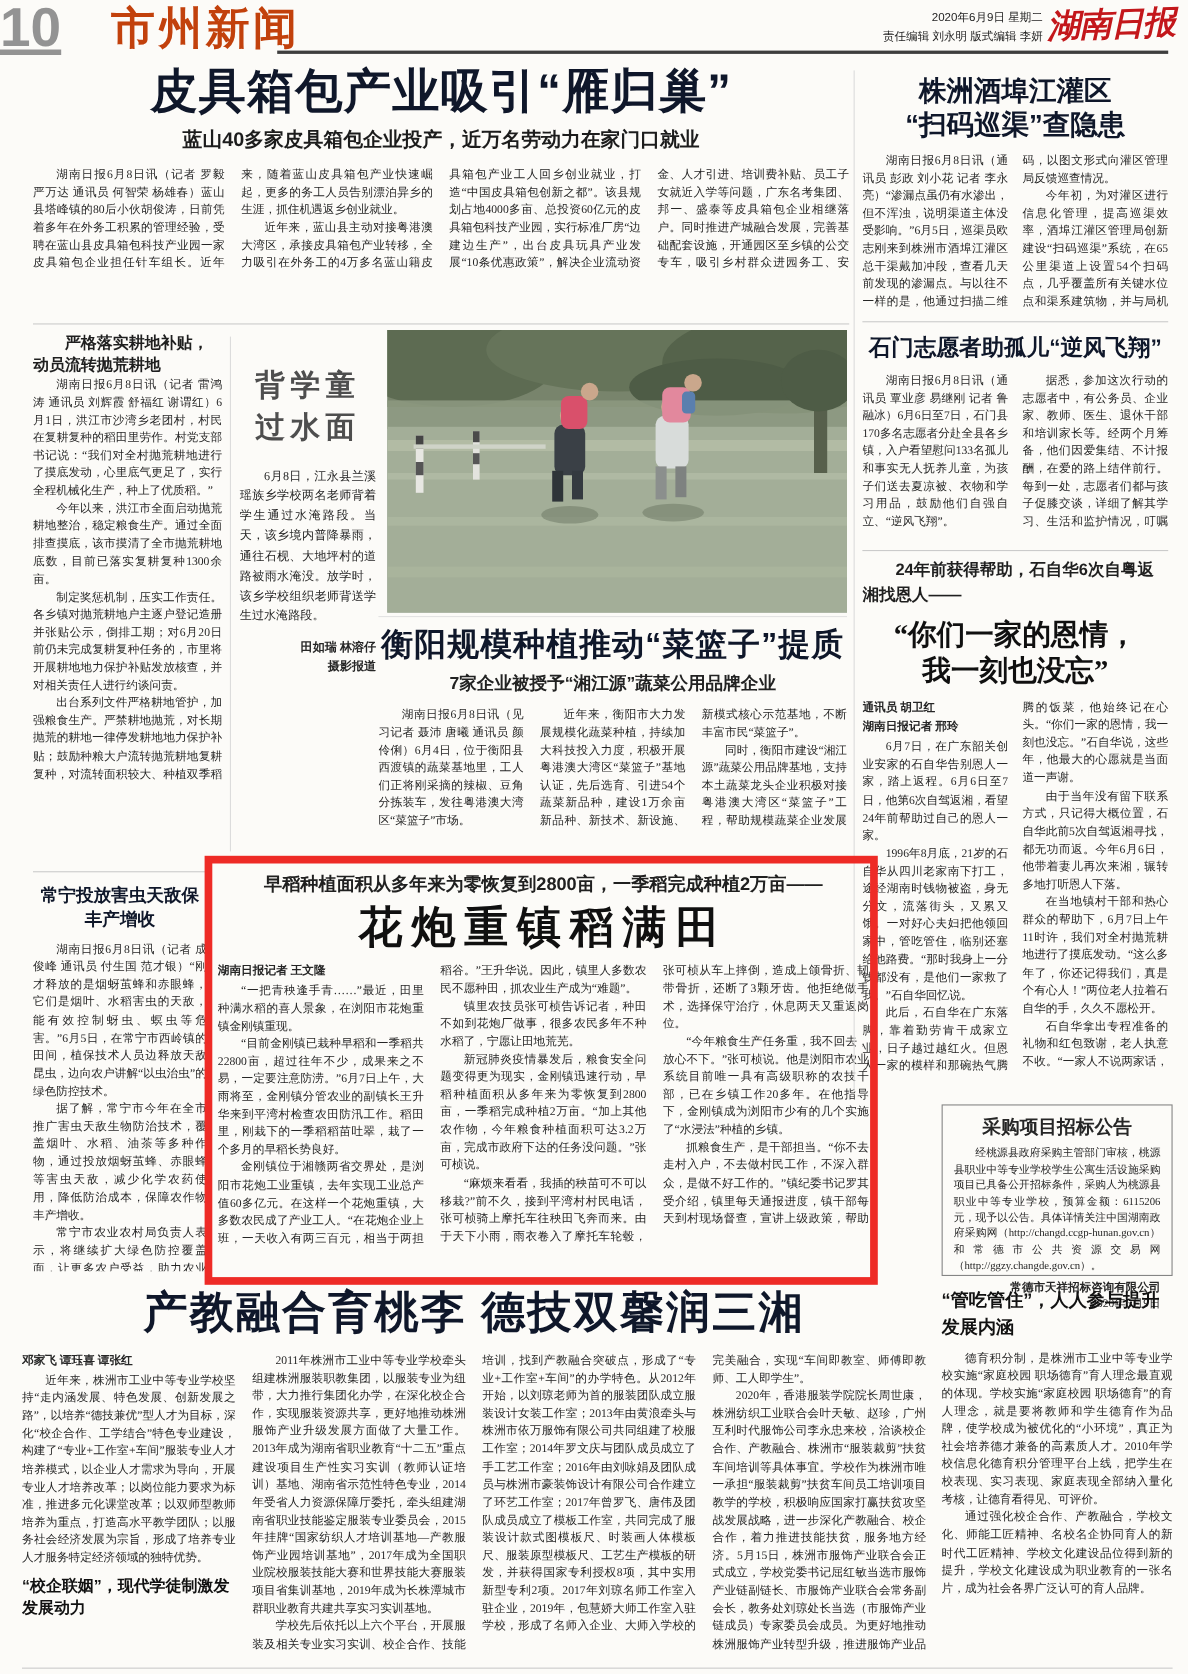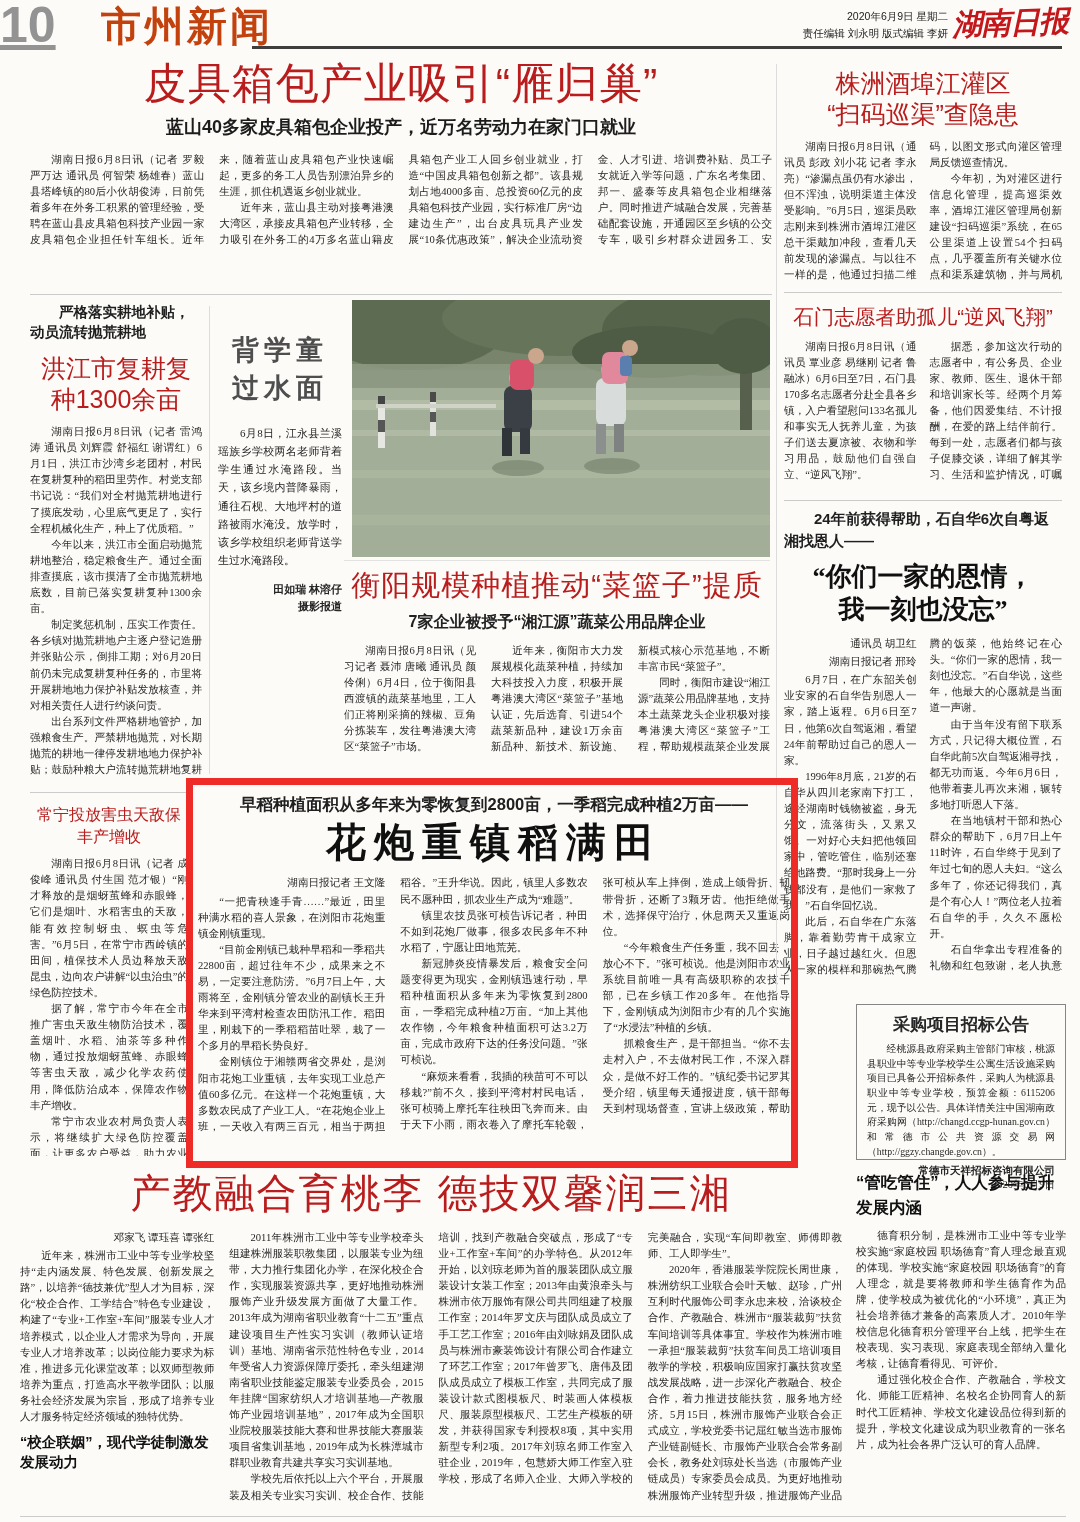--- a/index.html
+++ b/index.html
@@ -8,27 +8,27 @@
   .abs{position:absolute;}
   
   .pageno{left:0;top:0px;font:700 50px/1 "Liberation Sans","DejaVu Sans",sans-serif;color:#939393;text-decoration:underline;}
   .section-title{left:101px;top:6px;font:900 40px/1 "Liberation Sans","DejaVu Sans",sans-serif;color:#c2410c;letter-spacing:3px;}
   .top-rule{left:252px;top:46px;width:810px;height:3px;background:#3e3e3e;}
   .head-meta{left:640px;top:8px;width:308px;text-align:right;font:10.5px/1.6 "Liberation Sans","DejaVu Sans",sans-serif;color:#222;}
   .masthead{left:952px;top:0px;width:116px;height:46px;color:#c3171b;
             font:italic 700 30px/46px "Liberation Serif","DejaVu Serif",serif;transform:rotate(-2deg);text-align:center;letter-spacing:-1px;}
   
   .para{margin:0;text-indent:2em;text-align:justify;}
-  .byline{margin:0 0 2px;font-weight:400;text-indent:0;text-align:right;}
+  .byline{margin:0 0 2px;font-weight:700;text-indent:0;}
   .flow-subhead{margin:7px 0;font:700 14.5px/1.4 "Liberation Sans","DejaVu Sans",sans-serif;text-indent:0;color:#111;}
   .body-txt{font-size:10.6px;line-height:1.52;overflow:hidden;}
   .cols-4{column-count:4;column-gap:15px;}
   .cols-3{column-count:3;column-gap:15px;}
   .cols-2{column-count:2;column-gap:13px;}
-  .hl-black{font-family:"Liberation Sans","DejaVu Sans",sans-serif;font-weight:400;color:#b91c1c;}
+  .hl-black{font-family:"Liberation Sans","DejaVu Sans",sans-serif;font-weight:700;color:#0f172a;}
   .hl-song{font-family:"Liberation Serif","DejaVu Serif",serif;font-weight:900;color:#101010;}
   .rule{background:#cbcbcb;}
   
   .luggage{left:30px;top:60px;width:742px;}
   .lug-head{font-size:43px;line-height:1.1;text-align:center;letter-spacing:1px;}
   .lug-sub{margin-top:9px;text-align:center;font:600 18px/1.3 "Liberation Sans","DejaVu Sans",sans-serif;color:#1c1c1c;}
   .lug-body{margin-top:12px;height:112px;}
   .hongjiang{left:30px;top:302px;width:172px;height:476px;overflow:hidden;}
   .kicker-sm{font:600 14.5px/1.4 "Liberation Sans","DejaVu Sans",sans-serif;color:#1f1f1f;text-indent:2em;text-align:left;margin:0;}
   .hj-head{margin:10px 0 9px;text-align:center;font-size:25px;line-height:1.25;}
@@ -88,21 +88,20 @@
     <div class="lug-sub">蓝山40多家皮具箱包企业投产，近万名劳动力在家门口就业</div>
     <div class="lug-body body-txt cols-4">
         <p class="para">湖南日报6月8日讯（记者 罗毅 严万达 通讯员 何智荣 杨雄春）蓝山县塔峰镇的80后小伙胡俊涛，日前凭着多年在外务工积累的管理经验，受聘在蓝山县皮具箱包科技产业园一家皮具箱包企业担任针车组长。近年来，随着蓝山皮具箱包产业快速崛起，更多的务工人员告别漂泊异乡的生涯，抓住机遇返乡创业就业。</p>
         <p class="para">近年来，蓝山县主动对接粤港澳大湾区，承接皮具箱包产业转移，全力吸引在外务工的4万多名蓝山籍皮具箱包产业工人回乡创业就业，打造“中国皮具箱包创新之都”。该县规划占地4000多亩、总投资60亿元的皮具箱包科技产业园，实行标准厂房“边建边生产”，出台皮具玩具产业发展“10条优惠政策”，解决企业流动资金、人才引进、培训费补贴、员工子女就近入学等问题，广东名考集团、邦一、盛泰等皮具箱包企业相继落户。同时推进产城融合发展，完善基础配套设施，开通园区至乡镇的公交专车，吸引乡村群众进园务工、安家。今年以来，该县相关部门主动上门提供疫情防控、金融信贷、稳定就业支持，帮助企业复工复产，让老乡们吃下回乡发展的“定心丸”。</p>
       </div>
   </div>
   <div class="abs rule" style="left:30px;top:294px;width:742px;height:1px;"></div>
 
   <div class="abs hongjiang">
     <p class="kicker-sm">严格落实耕地补贴，动员流转抛荒耕地</p>
-    <div class="hj-head hl-black">洪江市复耕复种1300余亩</div>
     <div class="body-txt" style="height:370px;">
         <p class="para">湖南日报6月8日讯（记者 雷鸿涛 通讯员 刘辉霞 舒福红 谢谓红）6月1日，洪江市沙湾乡老团村，村民在复耕复种的稻田里劳作。村党支部书记说：“我们对全村抛荒耕地进行了摸底发动，心里底气更足了，实行全程机械化生产，种上了优质稻。”</p>
         <p class="para">今年以来，洪江市全面启动抛荒耕地整治，稳定粮食生产。通过全面排查摸底，该市摸清了全市抛荒耕地底数，目前已落实复耕复种1300余亩。</p>
         <p class="para">制定奖惩机制，压实工作责任。各乡镇对抛荒耕地户主逐户登记造册并张贴公示，倒排工期；对6月20日前仍未完成复耕复种任务的，市里将开展耕地地力保护补贴发放核查，并对相关责任人进行约谈问责。</p>
         <p class="para">出台系列文件严格耕地管护，加强粮食生产。严禁耕地抛荒，对长期抛荒的耕地一律停发耕地地力保护补贴；鼓励种粮大户流转抛荒耕地复耕复种，对流转面积较大、种植双季稻的大户按面积给予补贴，并在农机购置、信贷等方面予以倾斜，调动农民种粮积极性。</p>
       </div>
   </div>
   <div class="abs vrule" style="left:209px;top:306px;height:468px;"></div>
 
   <div class="abs photocap">
@@ -230,21 +229,21 @@
       <div>“你们一家的恩情，</div>
       <div>我一刻也没忘”</div>
     </div>
     <div class="eq-body body-txt cols-2">
         <p class="byline">通讯员 胡卫红</p>
         <p class="byline">湖南日报记者 邢玲</p>
         <p class="para">6月7日，在广东韶关创业安家的石自华告别恩人一家，踏上返程。6月6日至7日，他第6次自驾返湘，看望24年前帮助过自己的恩人一家。</p>
         <p class="para">1996年8月底，21岁的石自华从四川老家南下打工，途经湖南时钱物被盗，身无分文，流落街头，又累又饿。一对好心夫妇把他领回家中，管吃管住，临别还塞给他路费。“那时我身上一分钱都没有，是他们一家救了我。”石自华回忆说。</p>
         <p class="para">此后，石自华在广东落脚，靠着勤劳肯干成家立业，日子越过越红火。但恩人一家的模样和那碗热气腾腾的饭菜，他始终记在心头。“你们一家的恩情，我一刻也没忘。”石自华说，这些年，他最大的心愿就是当面道一声谢。</p>
         <p class="para">由于当年没有留下联系方式，只记得大概位置，石自华此前5次自驾返湘寻找，都无功而返。今年6月6日，他带着妻儿再次来湘，辗转多地打听恩人下落。</p>
-        <p class="para">在当地镇村干部和热心群众的帮助下，6月7日上午11时许，石自华终于见到了年过七旬的恩人夫妇。“这么多年了，你还记得我们，真是个有心人！”两位老人拉着石自华的手，久久不愿松开。</p>
+        <p class="para">在当地镇村干部和热心群众的帮助下，6月7日上午11时许，我们对全村抛荒耕地进行了摸底发动。“这么多年了，你还记得我们，真是个有心人！”两位老人拉着石自华的手，久久不愿松开。</p>
         <p class="para">石自华拿出专程准备的礼物和红包致谢，老人执意不收。“一家人不说两家话，常来走走就好。”临别时，双方互留了联系方式，约定今后像亲戚一样常走动。</p>
       </div>
   </div>
 
   <div class="abs tender">
     <div class="tender-title">采购项目招标公告</div>
     <p class="para tender-body">经桃源县政府采购主管部门审核，桃源县职业中等专业学校学生公寓生活设施采购项目已具备公开招标条件，采购人为桃源县职业中等专业学校，预算金额：6115206元，现予以公告。具体详情关注中国湖南政府采购网（http://changd.ccgp-hunan.gov.cn）和常德市公共资源交易网（http://ggzy.changde.gov.cn）。</p>
     <div class="tender-sign">常德市天祥招标咨询有限公司</div>
     <div class="tender-date">2020年6月9日</div>
   </div>

